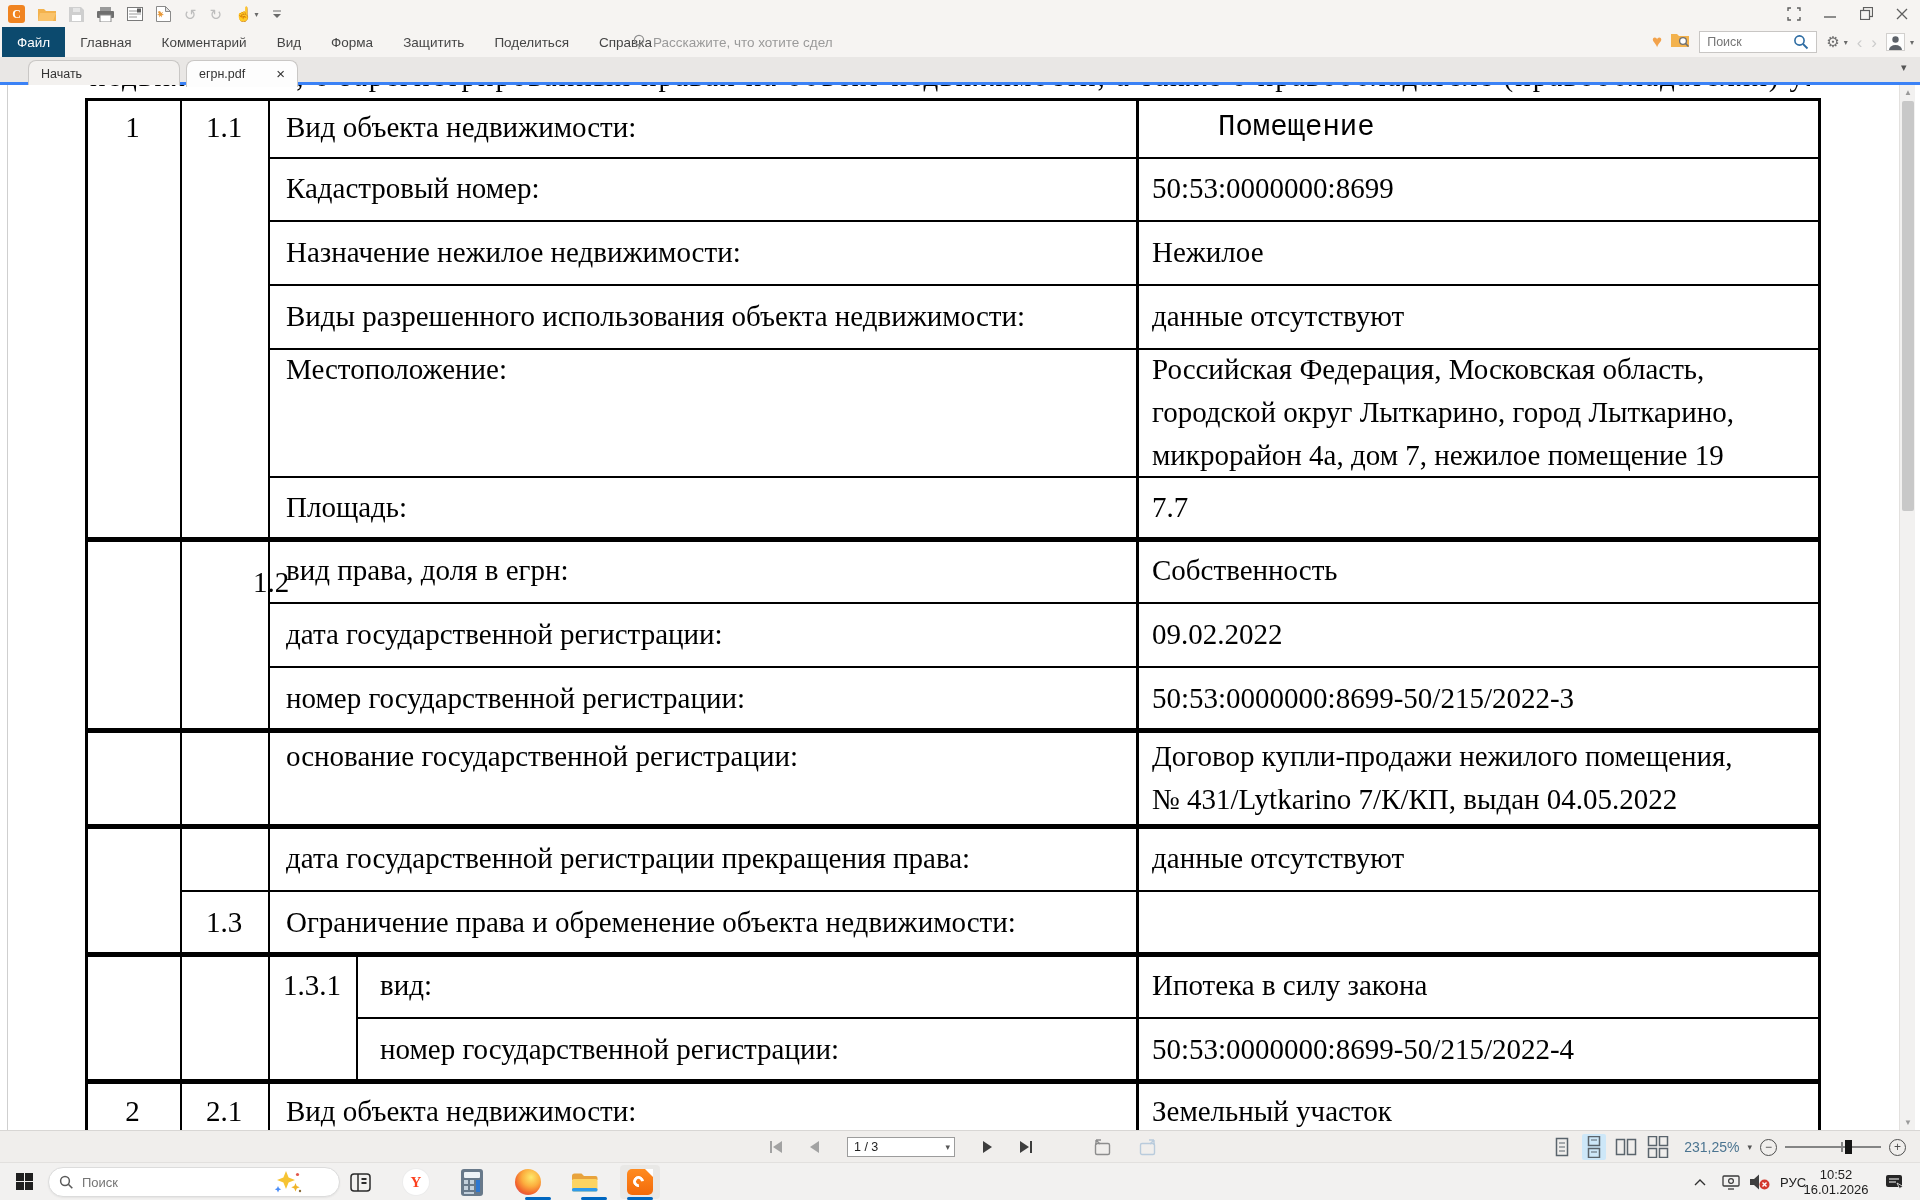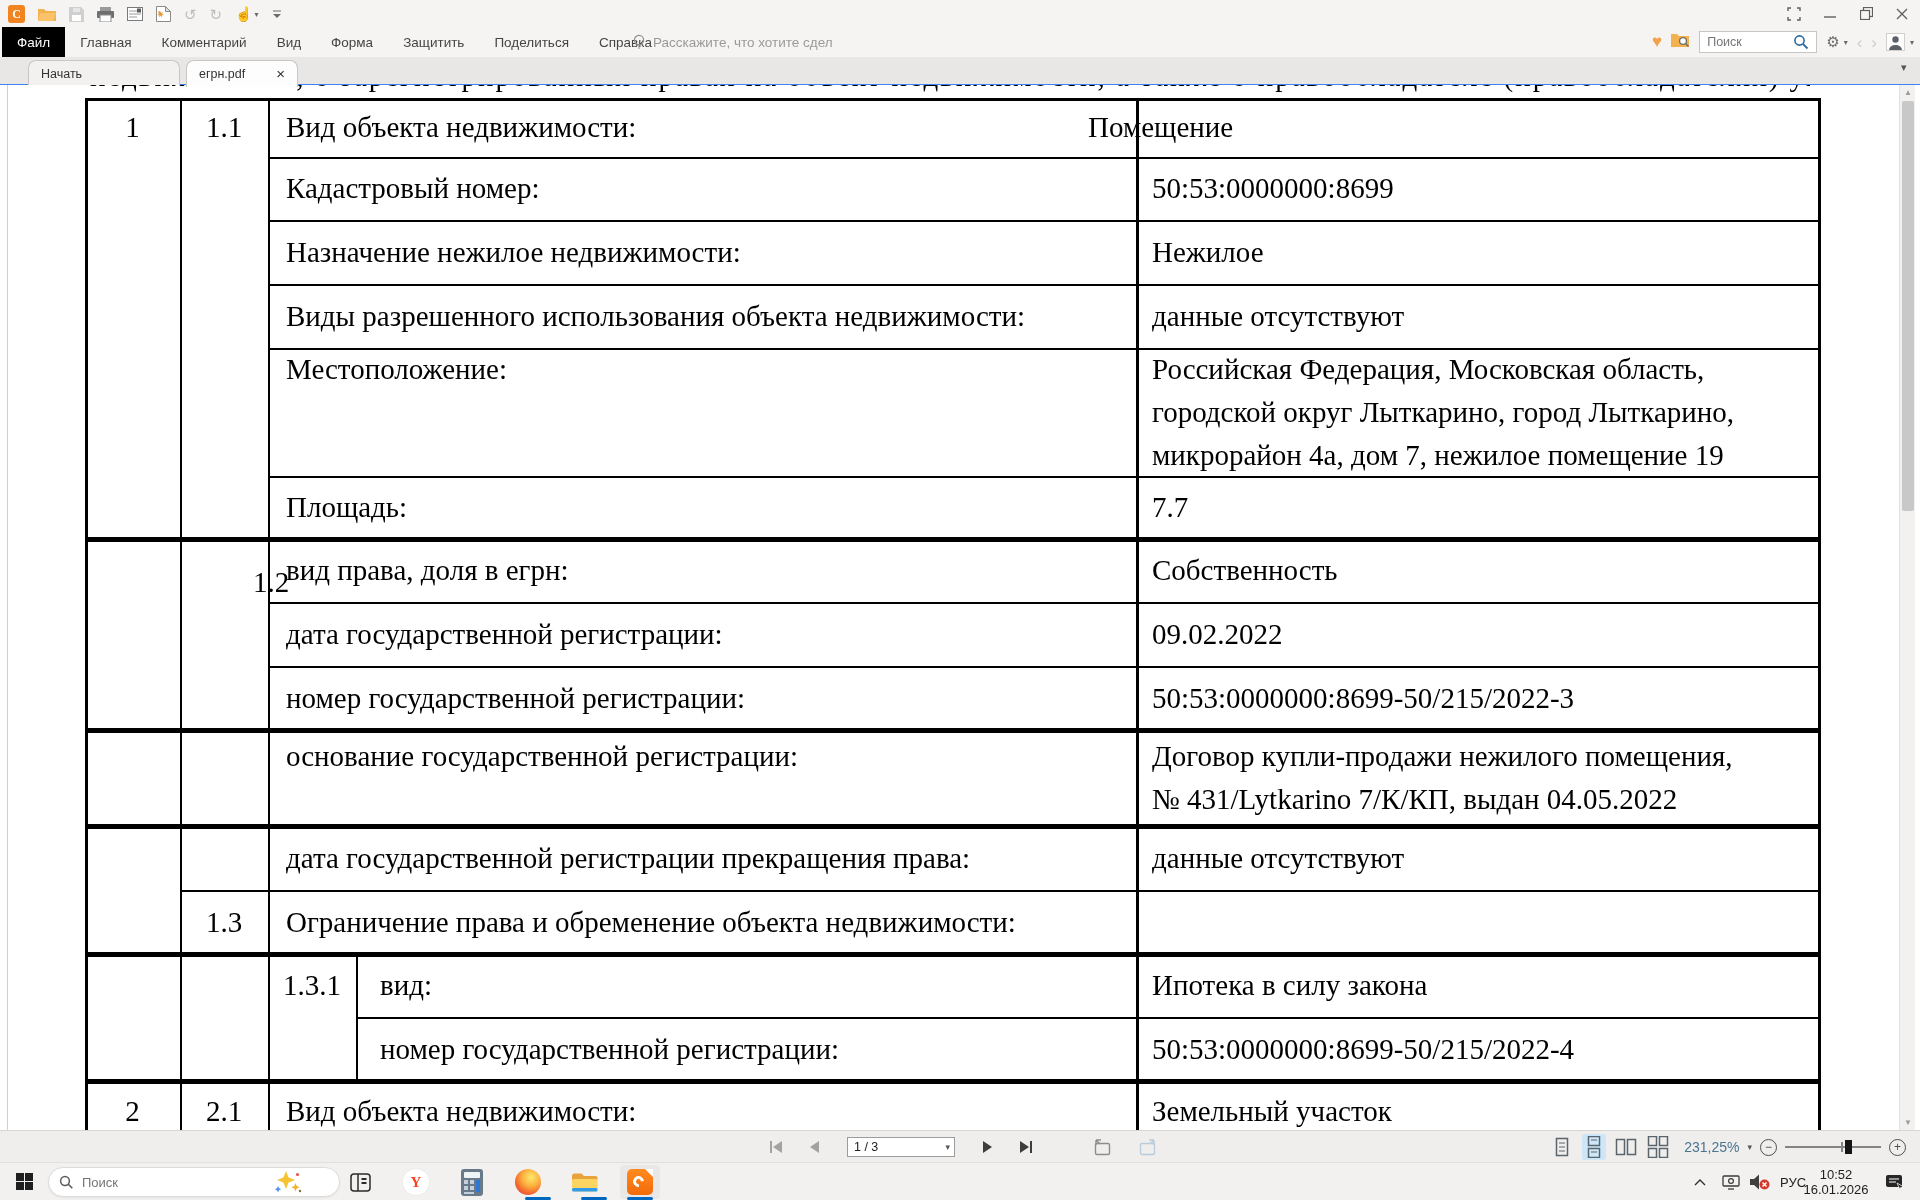--- a/index.html
+++ b/index.html
@@ -14,30 +14,30 @@
   .qat-logo{width:17px;height:17px;background:#f08421;border-radius:3px;color:#fff;font-size:12px;font-weight:bold;display:flex;align-items:center;justify-content:center;font-family:"Liberation Serif",serif}
   .glyph-grey{color:#bdbdbd;font-size:15px;line-height:15px}
   .glyph-dark{color:#4e4e4e;font-size:14px;line-height:14px}
   .mini-caret{font-size:8px;color:#6a6a6a;margin-left:2px}
   .winbtns{position:absolute;top:0;right:0;height:27px;display:flex;align-items:center;gap:0}
   .winbtn{width:36px;height:27px;display:flex;align-items:center;justify-content:center}
 
   .menubar{position:absolute;top:27px;left:0;width:1920px;height:30px;background:#f6f4f2}
   .menu-tabs{position:absolute;left:2px;top:0;height:30px;display:flex}
   .menu-tab{padding:0 15px;display:flex;align-items:center;font-size:13.5px;color:#454545}
-  .menu-tab.active{background:#000000;color:#fff}
+  .menu-tab.active{background:#0c4a6e;color:#fff}
   .tellme{position:absolute;left:632px;top:0;height:30px;display:flex;align-items:center;gap:7px;font-size:13.5px;color:#9a9a9a}
   .ribbon-right{position:absolute;right:6px;top:0;height:30px;display:flex;align-items:center;gap:9px}
   .rsearch{width:118px;height:22px;background:#fff;border:1px solid #c8c6c4;display:flex;align-items:center;padding:0 4px 0 7px}
   .rsearch input{border:none;outline:none;width:86px;font-size:12.5px;color:#555;background:transparent;font-family:"Liberation Sans",sans-serif}
   .hgap2{display:flex;align-items:center;gap:2px}
   .navarrow{font-size:17px;color:#cccccc;line-height:17px}
   .avatarbox{display:flex;align-items:center;gap:3px}
 
-  .tabbar{position:absolute;top:57px;left:0;width:1920px;height:28px;background:#e9e7e5;border-bottom:1px solid #3b82f6}
+  .tabbar{position:absolute;top:57px;left:0;width:1920px;height:28px;background:#e9e7e5;border-bottom:3px solid #3b82f6}
   .doctab{position:absolute;top:3px;height:26px;border:1px solid #c9c7c5;border-bottom:none;border-radius:8px 8px 0 0;display:flex;align-items:center;padding:0 12px;font-size:12.5px;color:#333}
   .doctab.start{left:28px;width:152px;background:#f3f1ef}
   .doctab.file{left:186px;width:112px;background:#fdfdfd;height:27px;z-index:2}
   .tab-close{margin-left:auto;font-size:15px;color:#333;line-height:14px}
   .collapse-caret{position:absolute;left:1901px;top:61px;font-size:11px;color:#555}
 
   
   .docarea{position:absolute;top:85px;left:0;width:1920px;height:1045px;background:#fff;overflow:hidden}
   .page-edge{position:absolute;left:7px;top:0;height:1045px;width:1px;background:#cfcfcf}
   .clipline{position:absolute;left:90px;top:0;width:1720px;height:11px;overflow:hidden}
@@ -252,21 +252,21 @@
       <div class="ln" style="left: 268px; top: 581px; width: 1553px; height: 2px;"></div>
       <div class="ln" style="left: 85px; top: 643px; width: 1736px; height: 5px;"></div>
       <div class="ln" style="left: 85px; top: 739px; width: 1736px; height: 5px;"></div>
       <div class="ln" style="left: 180px; top: 805px; width: 1641px; height: 2px;"></div>
       <div class="ln" style="left: 85px; top: 867px; width: 1736px; height: 5px;"></div>
       <div class="ln" style="left: 356px; top: 932px; width: 1465px; height: 2px;"></div>
       <div class="ln" style="left: 85px; top: 994px; width: 1736px; height: 5px;"></div>
       <div class="tcell center" style="left: 85px; top: 21px; width: 95px;">1</div>
       <div class="tcell center" style="left: 180px; top: 21px; width: 88px;">1.1</div>
       <div class="tcell" style="left: 286px; top: 21px; width: 844px;">Вид объекта недвижимости:</div>
-      <div class="tcell" style="left: 1088px; top: 21px; width: 660px;">Помещение</div>
+      <div class="tcell" style="left: 1218px; top: 21px; width: 660px; font-family: Liberation Mono, monospace;">Помещение</div>
       <div class="tcell" style="left: 286px; top: 82px; width: 844px;">Кадастровый номер:</div>
       <div class="tcell" style="left: 1152px; top: 82px; width: 660px;">50:53:0000000:8699</div>
       <div class="tcell" style="left: 286px; top: 145.5px; width: 844px;">Назначение нежилое недвижимости:</div>
       <div class="tcell" style="left: 1152px; top: 145.5px; width: 660px;">Нежилое</div>
       <div class="tcell" style="left: 286px; top: 209.5px; width: 844px;">Виды разрешенного использования объекта недвижимости:</div>
       <div class="tcell" style="left: 1152px; top: 209.5px; width: 660px;">данные отсутствуют</div>
       <div class="tcell" style="left: 286px; top: 262.5px; width: 844px;">Местоположение:</div>
       <div class="tcell" style="left: 1152px; top: 262.5px; width: 660px;">Российская Федерация, Московская область,
 городской округ Лыткарино, город Лыткарино,
 микрорайон 4а, дом 7, нежилое помещение 19</div>

